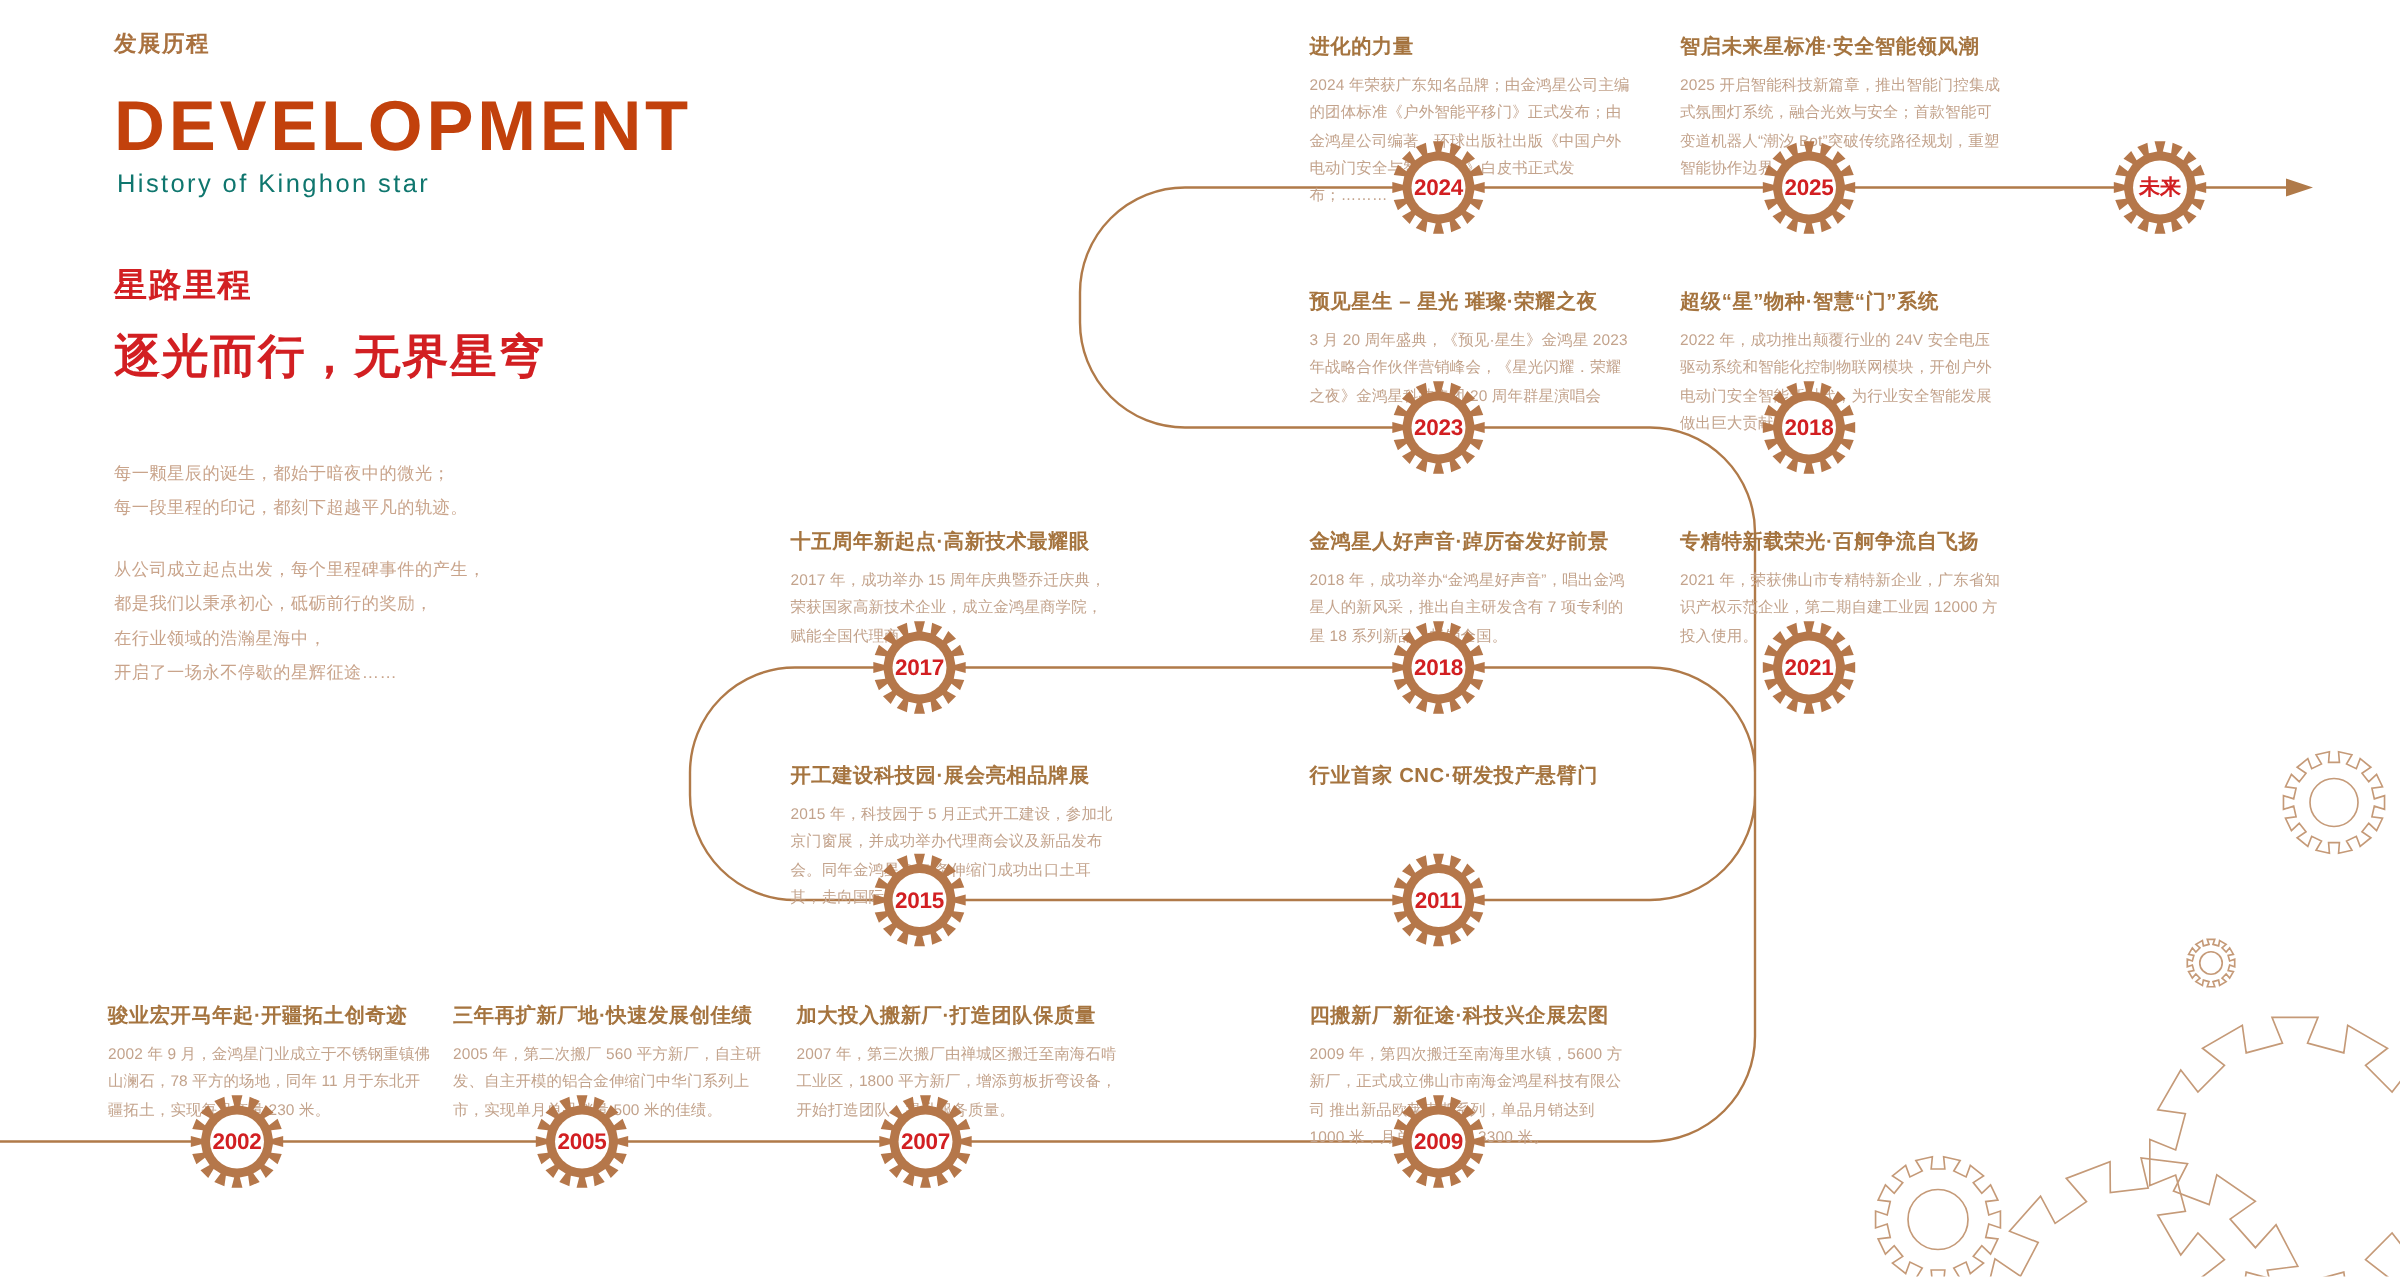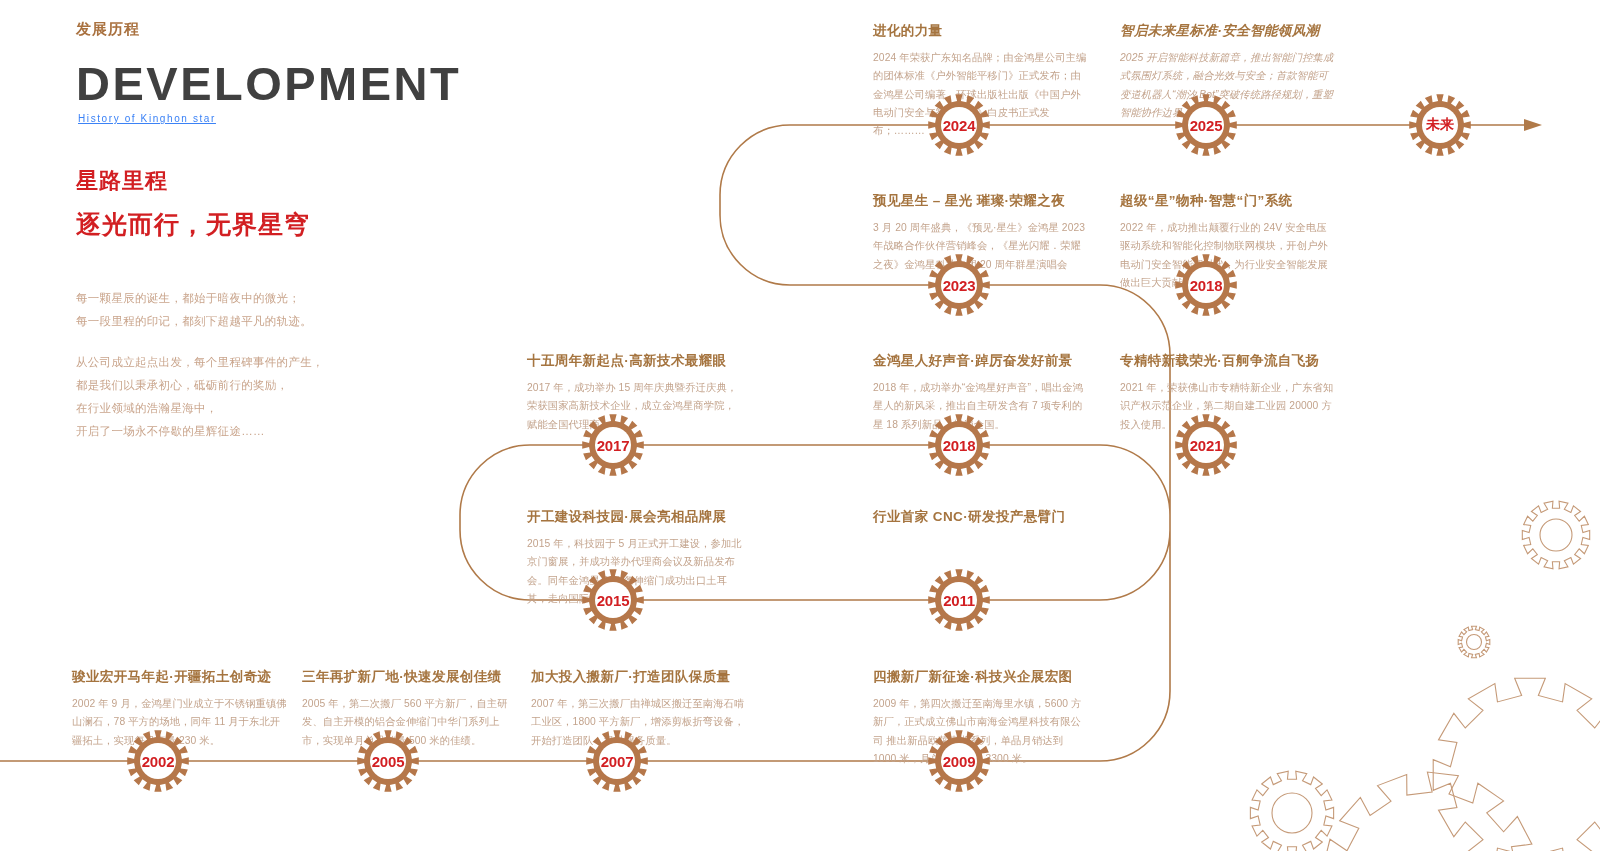--- a/index.html
+++ b/index.html
@@ -16,31 +16,31 @@
 
   
   .track-svg{position:absolute;left:0;top:0;width:1600px;height:851px;z-index:1;pointer-events:none;}
 
   
   .header{position:absolute;left:76px;top:20px;width:420px;z-index:3;}
   .kicker{
     font-size:15px;font-weight:bold;color:#a9713f;letter-spacing:1px;margin:0 0 22px 0;
   }
   .big-title{
-    font-size:47px;line-height:.98;font-weight:bold;color:#404040;
+    font-size:47px;line-height:.98;font-weight:bold;color:#c2410c;
     letter-spacing:2.5px;margin:0;font-stretch:expanded;
   }
   .sub-en{
-    font-size:10px;color:#3b82f6;letter-spacing:1.6px;margin:6px 0 0 2px;text-decoration:underline;
+    font-size:17px;color:#0f766e;letter-spacing:1.6px;margin:6px 0 0 2px;
   }
   .cn-title{
     font-size:22px;font-weight:bold;color:#d21f22;margin:42px 0 0 0;letter-spacing:1px;
   }
   .cn-sub{
-    font-size:25px;font-weight:bold;color:#d21f22;margin:12px 0 0 0;letter-spacing:1px;
+    font-size:31px;font-weight:bold;color:#d21f22;margin:12px 0 0 0;letter-spacing:1px;
   }
   .para{
     margin-top:46px;color:#c9a48b;font-size:11.5px;line-height:2.0;letter-spacing:.3px;
   }
   .para p{margin:0 0 18px 0;}
   .para p:last-child{margin-bottom:0;}
 
   
   .card{position:absolute;z-index:3;}
   .card-title{
@@ -199,21 +199,21 @@
       </div>
       <div class="node" style="left: 928px; top: 414px;">
         <svg viewBox="0 0 62 62">
           <path d="M 61.79 27.36 L 61.79 34.64 L 54.93 32.88 L 53.83 38.42 L 60.84 39.41 L 58.05 46.15 L 52.38 41.90 L 49.25 46.59 L 55.34 50.19 L 50.19 55.34 L 46.59 49.25 L 41.90 52.38 L 46.15 58.05 L 39.41 60.84 L 38.42 53.83 L 32.88 54.93 L 34.64 61.79 L 27.36 61.79 L 29.12 54.93 L 23.58 53.83 L 22.59 60.84 L 15.85 58.05 L 20.10 52.38 L 15.41 49.25 L 11.81 55.34 L 6.66 50.19 L 12.75 46.59 L 9.62 41.90 L 3.95 46.15 L 1.16 39.41 L 8.17 38.42 L 7.07 32.88 L 0.21 34.64 L 0.21 27.36 L 7.07 29.12 L 8.17 23.58 L 1.16 22.59 L 3.95 15.85 L 9.62 20.10 L 12.75 15.41 L 6.66 11.81 L 11.81 6.66 L 15.41 12.75 L 20.10 9.62 L 15.85 3.95 L 22.59 1.16 L 23.58 8.17 L 29.12 7.07 L 27.36 0.21 L 34.64 0.21 L 32.88 7.07 L 38.42 8.17 L 39.41 1.16 L 46.15 3.95 L 41.90 9.62 L 46.59 12.75 L 50.19 6.66 L 55.34 11.81 L 49.25 15.41 L 52.38 20.10 L 58.05 15.85 L 60.84 22.59 L 53.83 23.58 L 54.93 29.12 Z" fill="#b5774a"></path>
           <circle cx="31" cy="31" r="18" fill="#ffffff"></circle>
         </svg>
         <div class="year">2018</div>
       </div>
       <div class="card" style="left: 1120px; top: 352px; width: 215px;">
         <div class="card-title">专精特新载荣光·百舸争流自飞扬</div>
-        <div class="card-body">2021 年，荣获佛山市专精特新企业，广东省知识产权示范企业，第二期自建工业园 20000 方投入使用。</div>
+        <div class="card-body">2021 年，荣获佛山市专精特新企业，广东省知识产权示范企业，第二期自建工业园 12000 方投入使用。</div>
       </div>
       <div class="node" style="left: 1175px; top: 414px;">
         <svg viewBox="0 0 62 62">
           <path d="M 61.79 27.36 L 61.79 34.64 L 54.93 32.88 L 53.83 38.42 L 60.84 39.41 L 58.05 46.15 L 52.38 41.90 L 49.25 46.59 L 55.34 50.19 L 50.19 55.34 L 46.59 49.25 L 41.90 52.38 L 46.15 58.05 L 39.41 60.84 L 38.42 53.83 L 32.88 54.93 L 34.64 61.79 L 27.36 61.79 L 29.12 54.93 L 23.58 53.83 L 22.59 60.84 L 15.85 58.05 L 20.10 52.38 L 15.41 49.25 L 11.81 55.34 L 6.66 50.19 L 12.75 46.59 L 9.62 41.90 L 3.95 46.15 L 1.16 39.41 L 8.17 38.42 L 7.07 32.88 L 0.21 34.64 L 0.21 27.36 L 7.07 29.12 L 8.17 23.58 L 1.16 22.59 L 3.95 15.85 L 9.62 20.10 L 12.75 15.41 L 6.66 11.81 L 11.81 6.66 L 15.41 12.75 L 20.10 9.62 L 15.85 3.95 L 22.59 1.16 L 23.58 8.17 L 29.12 7.07 L 27.36 0.21 L 34.64 0.21 L 32.88 7.07 L 38.42 8.17 L 39.41 1.16 L 46.15 3.95 L 41.90 9.62 L 46.59 12.75 L 50.19 6.66 L 55.34 11.81 L 49.25 15.41 L 52.38 20.10 L 58.05 15.85 L 60.84 22.59 L 53.83 23.58 L 54.93 29.12 Z" fill="#b5774a"></path>
           <circle cx="31" cy="31" r="18" fill="#ffffff"></circle>
         </svg>
         <div class="year">2021</div>
       </div>
       <div class="card" style="left: 1120px; top: 192px; width: 215px;">
         <div class="card-title">超级“星”物种·智慧“门”系统</div>
@@ -241,21 +241,21 @@
         <div class="card-title">进化的力量</div>
         <div class="card-body">2024 年荣获广东知名品牌；由金鸿星公司主编的团体标准《户外智能平移门》正式发布；由金鸿星公司编著、环球出版社出版《中国户外电动门安全与智能发展》白皮书正式发布；………</div>
       </div>
       <div class="node" style="left: 928px; top: 94px;">
         <svg viewBox="0 0 62 62">
           <path d="M 61.79 27.36 L 61.79 34.64 L 54.93 32.88 L 53.83 38.42 L 60.84 39.41 L 58.05 46.15 L 52.38 41.90 L 49.25 46.59 L 55.34 50.19 L 50.19 55.34 L 46.59 49.25 L 41.90 52.38 L 46.15 58.05 L 39.41 60.84 L 38.42 53.83 L 32.88 54.93 L 34.64 61.79 L 27.36 61.79 L 29.12 54.93 L 23.58 53.83 L 22.59 60.84 L 15.85 58.05 L 20.10 52.38 L 15.41 49.25 L 11.81 55.34 L 6.66 50.19 L 12.75 46.59 L 9.62 41.90 L 3.95 46.15 L 1.16 39.41 L 8.17 38.42 L 7.07 32.88 L 0.21 34.64 L 0.21 27.36 L 7.07 29.12 L 8.17 23.58 L 1.16 22.59 L 3.95 15.85 L 9.62 20.10 L 12.75 15.41 L 6.66 11.81 L 11.81 6.66 L 15.41 12.75 L 20.10 9.62 L 15.85 3.95 L 22.59 1.16 L 23.58 8.17 L 29.12 7.07 L 27.36 0.21 L 34.64 0.21 L 32.88 7.07 L 38.42 8.17 L 39.41 1.16 L 46.15 3.95 L 41.90 9.62 L 46.59 12.75 L 50.19 6.66 L 55.34 11.81 L 49.25 15.41 L 52.38 20.10 L 58.05 15.85 L 60.84 22.59 L 53.83 23.58 L 54.93 29.12 Z" fill="#b5774a"></path>
           <circle cx="31" cy="31" r="18" fill="#ffffff"></circle>
         </svg>
         <div class="year">2024</div>
       </div>
-      <div class="card" style="left: 1120px; top: 22px; width: 215px; font-style: italic;">
+      <div class="card" style="left: 1120px; top: 22px; width: 215px;">
         <div class="card-title">智启未来星标准·安全智能领风潮</div>
         <div class="card-body">2025 开启智能科技新篇章，推出智能门控集成式氛围灯系统，融合光效与安全；首款智能可变道机器人“潮汐 Bot”突破传统路径规划，重塑智能协作边界。</div>
       </div>
       <div class="node" style="left: 1175px; top: 94px;">
         <svg viewBox="0 0 62 62">
           <path d="M 61.79 27.36 L 61.79 34.64 L 54.93 32.88 L 53.83 38.42 L 60.84 39.41 L 58.05 46.15 L 52.38 41.90 L 49.25 46.59 L 55.34 50.19 L 50.19 55.34 L 46.59 49.25 L 41.90 52.38 L 46.15 58.05 L 39.41 60.84 L 38.42 53.83 L 32.88 54.93 L 34.64 61.79 L 27.36 61.79 L 29.12 54.93 L 23.58 53.83 L 22.59 60.84 L 15.85 58.05 L 20.10 52.38 L 15.41 49.25 L 11.81 55.34 L 6.66 50.19 L 12.75 46.59 L 9.62 41.90 L 3.95 46.15 L 1.16 39.41 L 8.17 38.42 L 7.07 32.88 L 0.21 34.64 L 0.21 27.36 L 7.07 29.12 L 8.17 23.58 L 1.16 22.59 L 3.95 15.85 L 9.62 20.10 L 12.75 15.41 L 6.66 11.81 L 11.81 6.66 L 15.41 12.75 L 20.10 9.62 L 15.85 3.95 L 22.59 1.16 L 23.58 8.17 L 29.12 7.07 L 27.36 0.21 L 34.64 0.21 L 32.88 7.07 L 38.42 8.17 L 39.41 1.16 L 46.15 3.95 L 41.90 9.62 L 46.59 12.75 L 50.19 6.66 L 55.34 11.81 L 49.25 15.41 L 52.38 20.10 L 58.05 15.85 L 60.84 22.59 L 53.83 23.58 L 54.93 29.12 Z" fill="#b5774a"></path>
           <circle cx="31" cy="31" r="18" fill="#ffffff"></circle>
         </svg>
         <div class="year">2025</div>
       </div>

